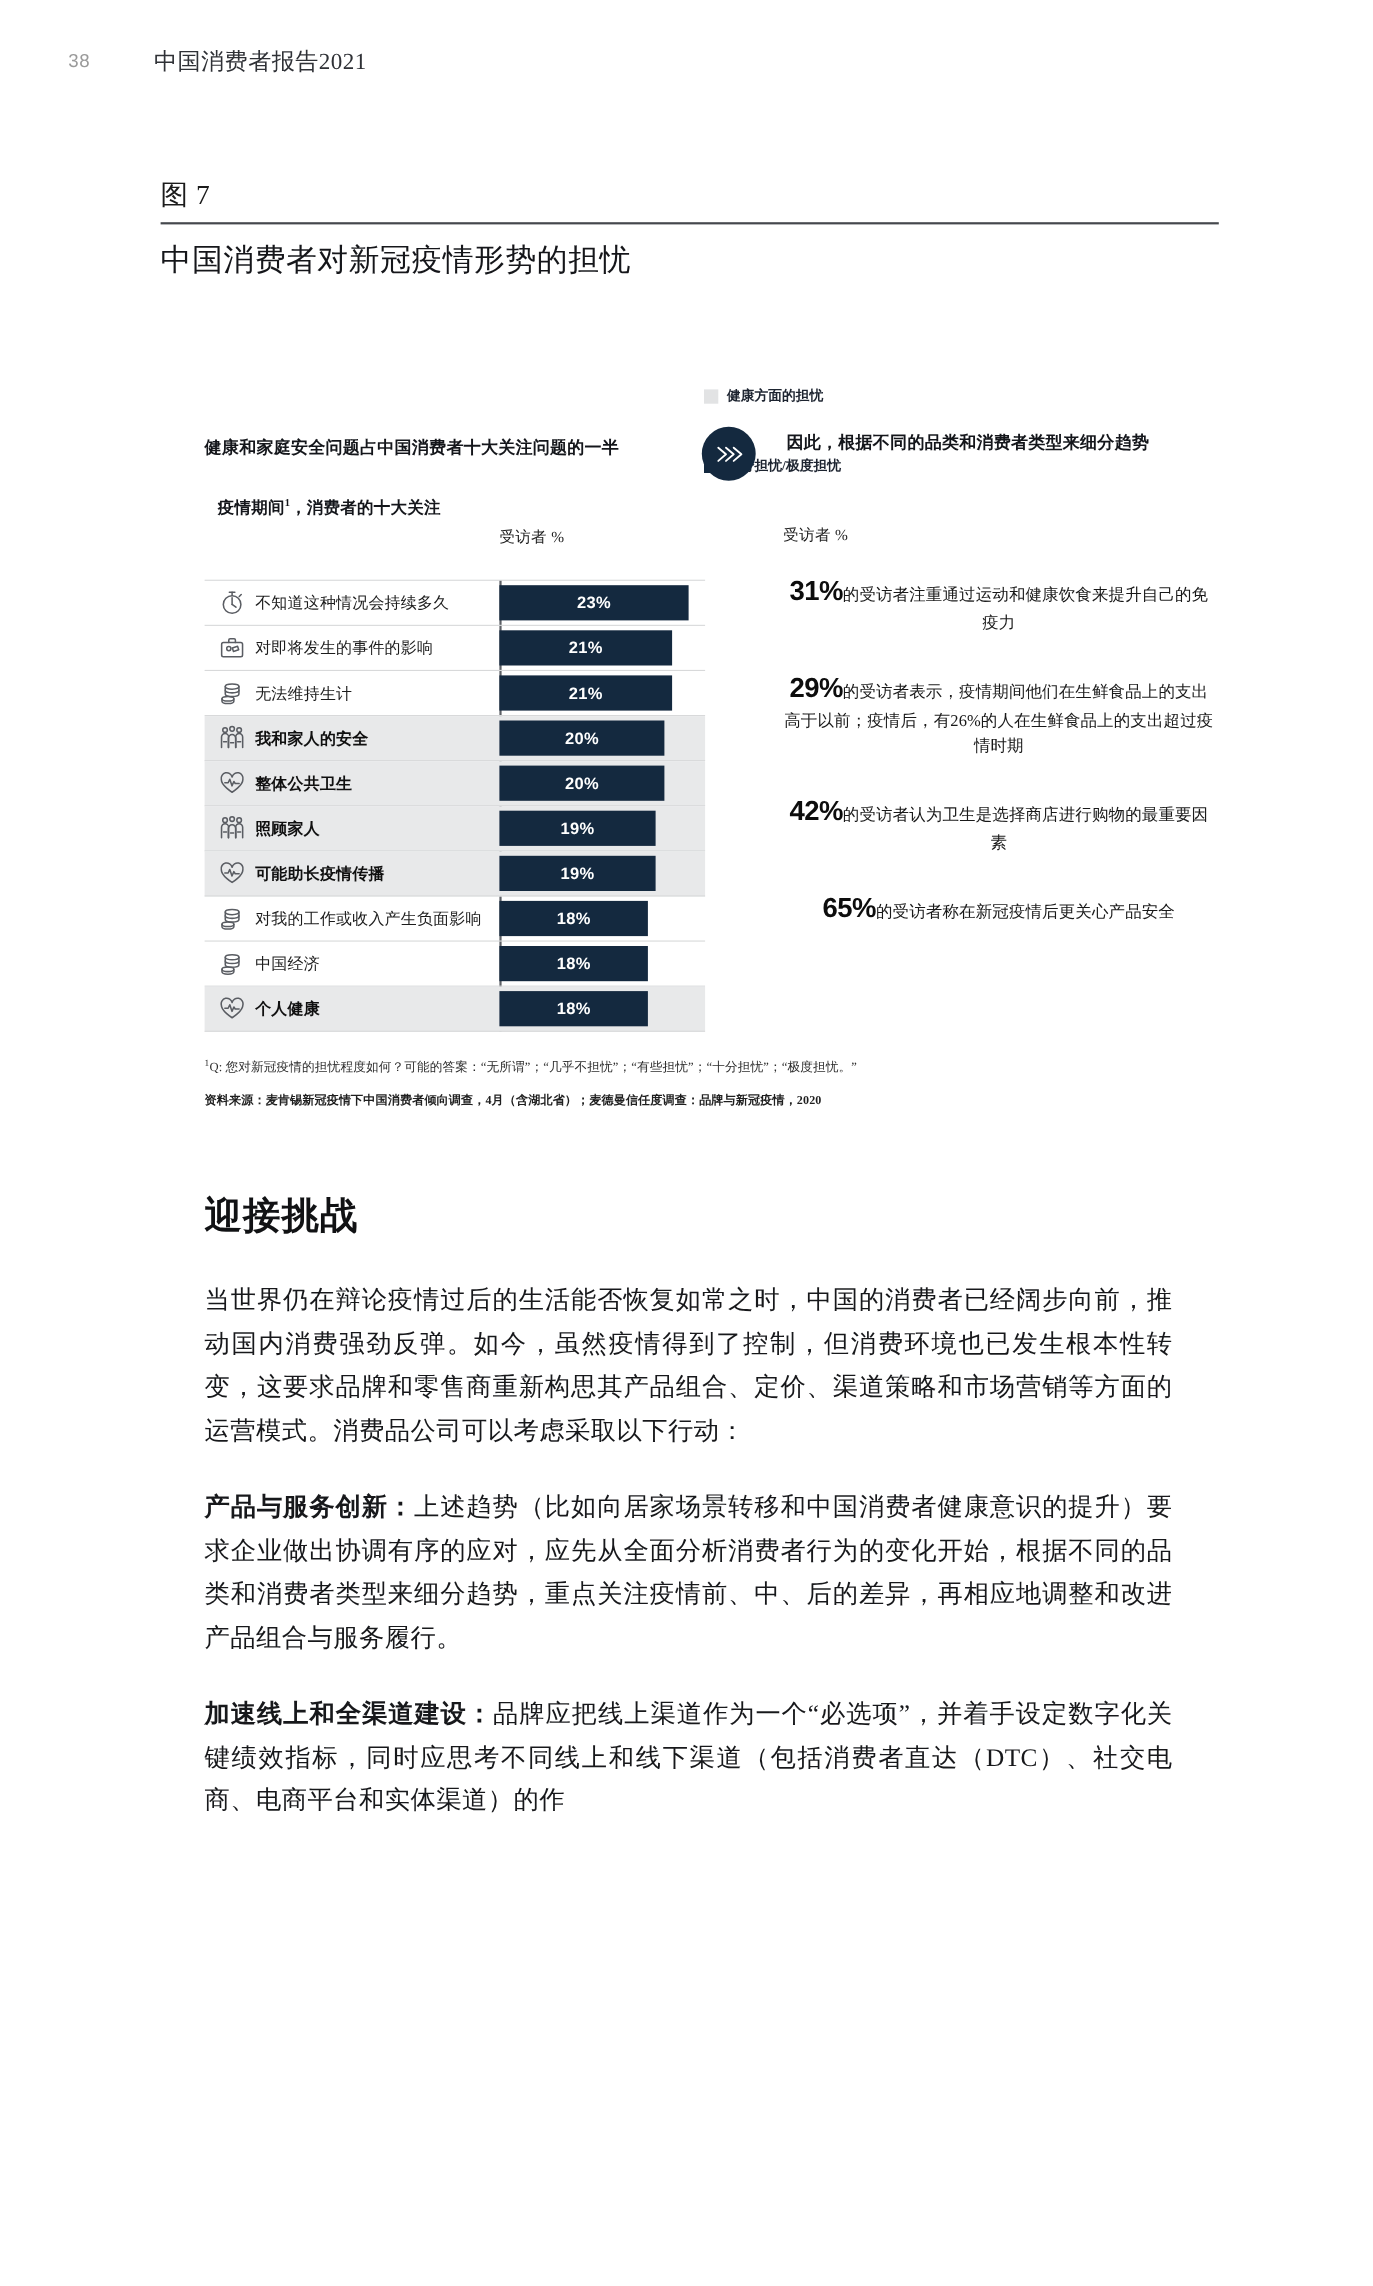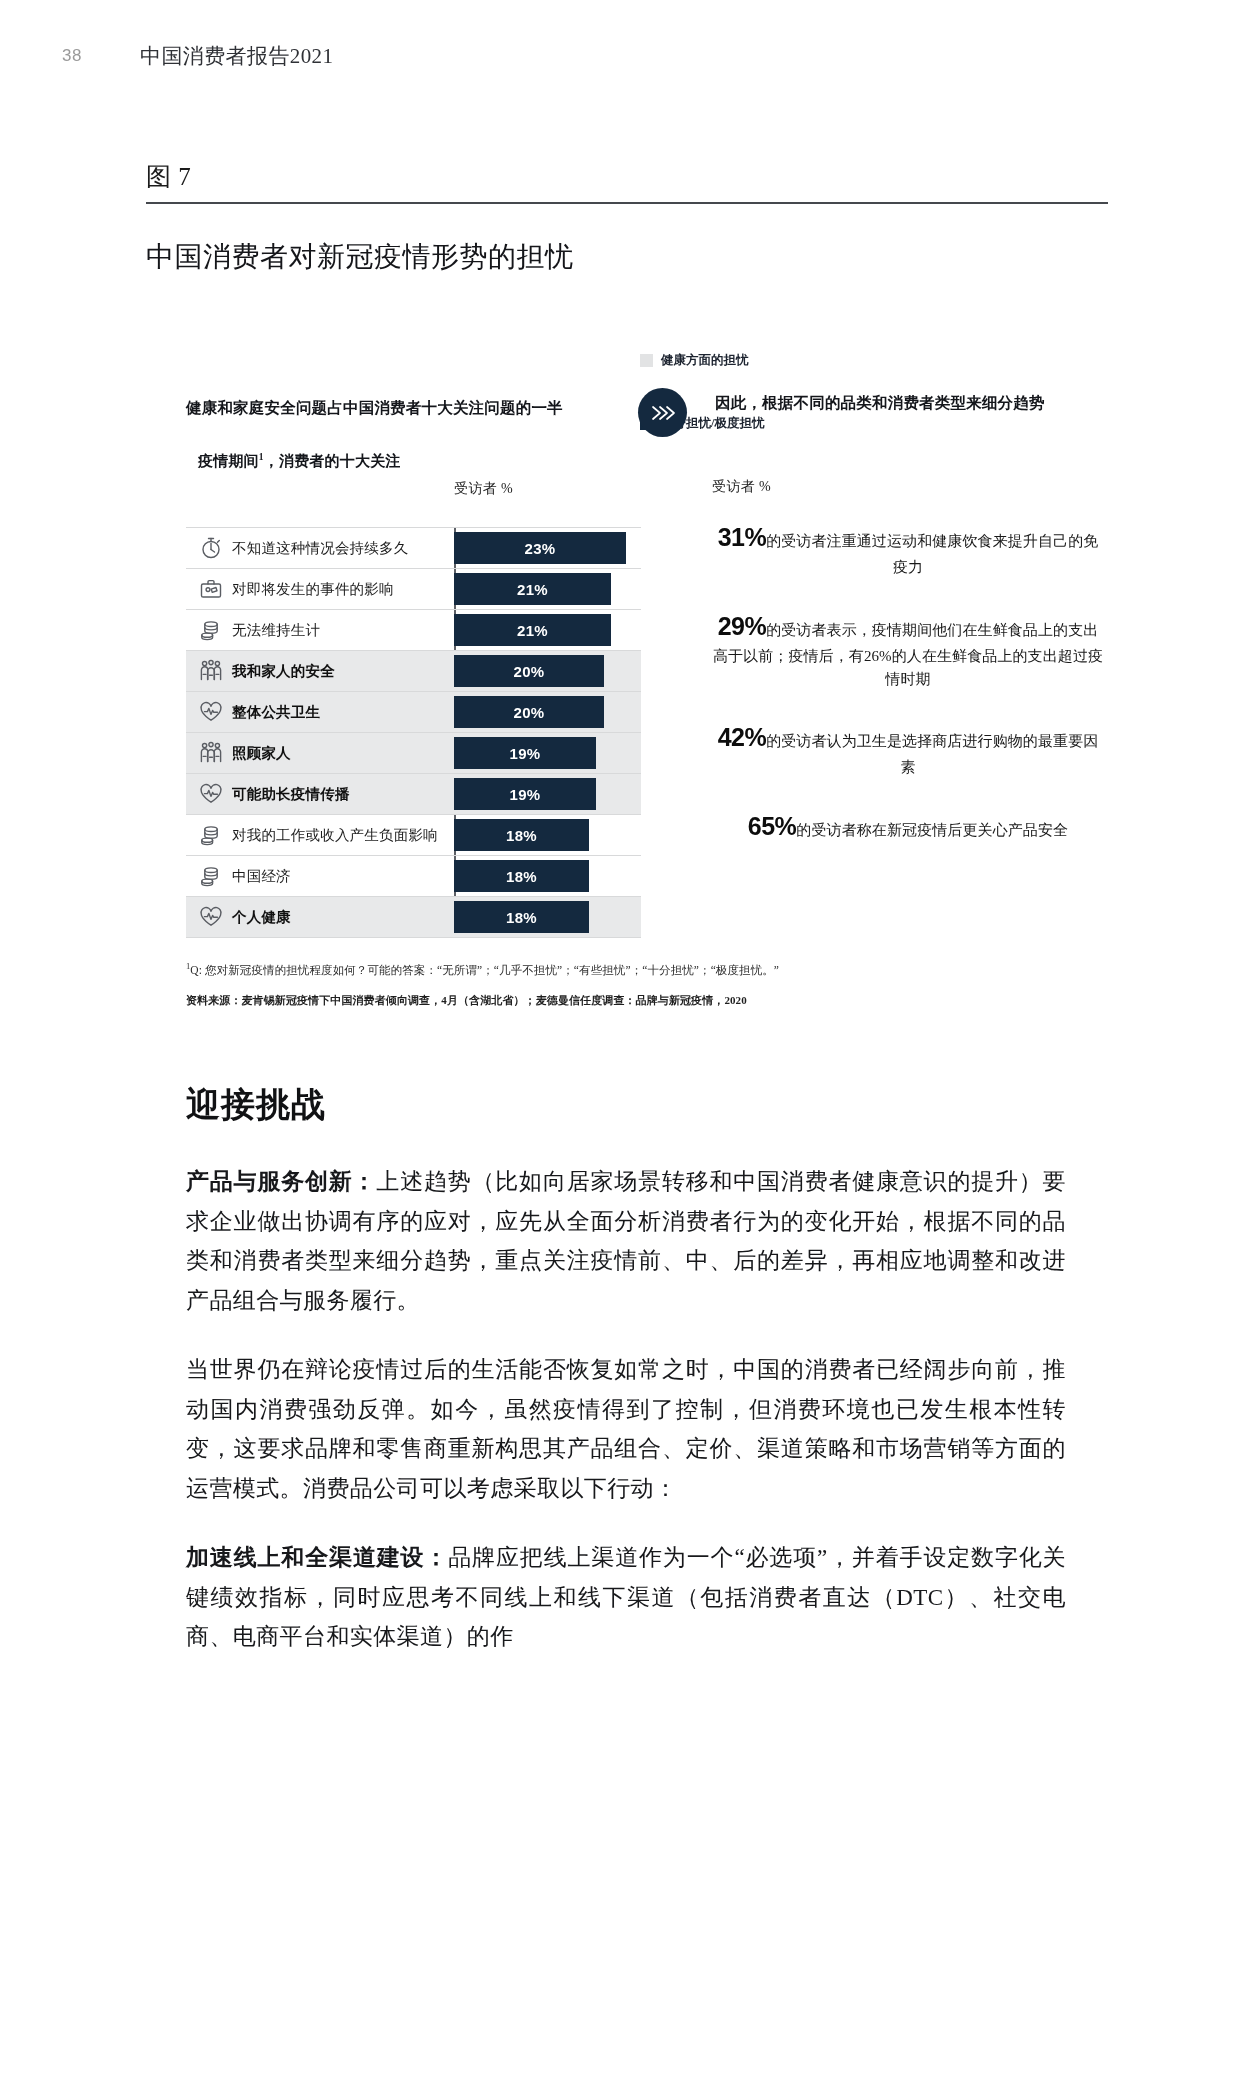--- a/index.html
+++ b/index.html
@@ -62,21 +62,21 @@
     padding-bottom: 9px;
   }
   .exhibit-rule {
     border-top: 2px solid #45484d;
     width: 100%;
     height: 0;
   }
   .exhibit-title {
     font-size: 28px;
     color: #15161a;
-    padding-top: 34px;
+    padding-top: 13px;
     letter-spacing: 0.5px;
   }
 
   
   .legend {
     position: absolute;
     left: 640px;
     top: 352px;
     display: flex;
     align-items: flex-start;
@@ -529,18 +529,18 @@
 
   <div class="footnotes">
     <div class="fn">
       <sup>1</sup><span>Q: 您对新冠疫情的担忧程度如何？可能的答案：“无所谓”；“几乎不担忧”；“有些担忧”；“十分担忧”；“极度担忧。”</span>
     </div>
     <div class="fn src">资料来源：麦肯锡新冠疫情下中国消费者倾向调查，4月（含湖北省）；麦德曼信任度调查：品牌与新冠疫情，2020</div>
   </div>
 
   <div class="section-head">迎接挑战</div>
   <div class="body" id="article-body">
+      <div class="para"><span>当世界仍在辩论疫情过后的生活能否恢复如常之时，中国的消费者已经阔步向前，推动国内消费强劲反弹。如今，虽然疫情得到了控制，但消费环境也已发生根本性转变，这要求品牌和零售商重新构思其产品组合、定价、渠道策略和市场营销等方面的运营模式。消费品公司可以考虑采取以下行动：</span></div>
       <div class="para"><b>产品与服务创新：</b><span>上述趋势（比如向居家场景转移和中国消费者健康意识的提升）要求企业做出协调有序的应对，应先从全面分析消费者行为的变化开始，根据不同的品类和消费者类型来细分趋势，重点关注疫情前、中、后的差异，再相应地调整和改进产品组合与服务履行。</span></div>
-      <div class="para"><span>当世界仍在辩论疫情过后的生活能否恢复如常之时，中国的消费者已经阔步向前，推动国内消费强劲反弹。如今，虽然疫情得到了控制，但消费环境也已发生根本性转变，这要求品牌和零售商重新构思其产品组合、定价、渠道策略和市场营销等方面的运营模式。消费品公司可以考虑采取以下行动：</span></div>
       <div class="para"><b>加速线上和全渠道建设：</b><span>品牌应把线上渠道作为一个“必选项”，并着手设定数字化关键绩效指标，同时应思考不同线上和线下渠道（包括消费者直达（DTC）、社交电商、电商平台和实体渠道）的作</span></div>
     </div>
 
 </div>
 
 </body></html>

